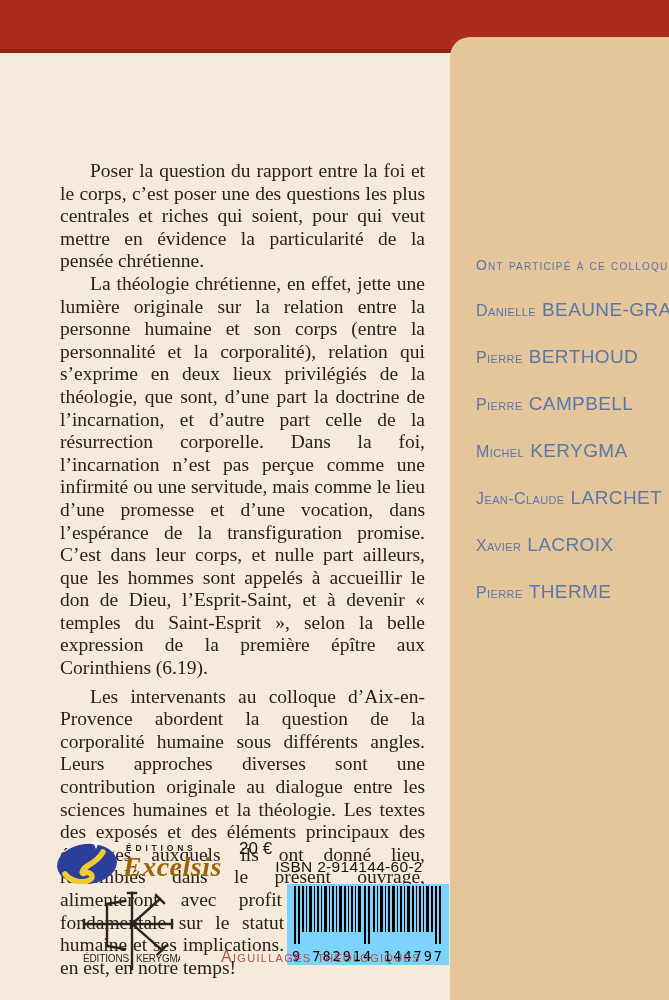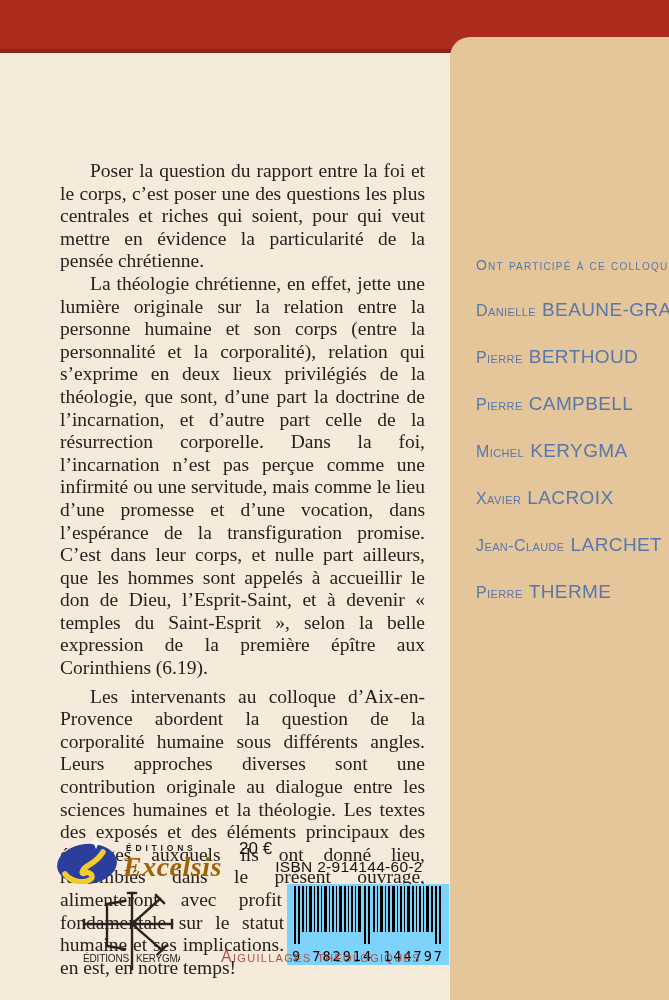--- a/index.html
+++ b/index.html
@@ -108,24 +108,24 @@
       <li>
         <span class="first">Pierre</span><span class="last">BERTHOUD</span>
       </li>
       <li>
         <span class="first">Pierre</span><span class="last">CAMPBELL</span>
       </li>
       <li>
         <span class="first">Michel</span><span class="last">KERYGMA</span>
       </li>
       <li>
+        <span class="first">Jean-Claude</span><span class="last">LARCHET</span>
+      </li>
+      <li>
         <span class="first">Xavier</span><span class="last">LACROIX</span>
-      </li>
-      <li>
-        <span class="first">Jean-Claude</span><span class="last">LARCHET</span>
       </li>
       <li>
         <span class="first">Pierre</span><span class="last">THERME</span>
       </li>
     </ul>
   </aside>
 
   <main class="synopsis">
     <p>Poser la question du rapport entre la foi et le corps, c’est poser une des questions les plus centrales et riches qui soient, pour qui veut mettre en évidence la particularité de la pensée chrétienne.</p>
     <p>La théologie chrétienne, en effet, jette une lumière originale sur la relation entre la personne humaine et son corps (entre la personnalité et la corporalité), relation qui s’exprime en deux lieux privilégiés de la théologie, que sont, d’une part la doctrine de l’incarnation, et d’autre part celle de la résurrection corporelle. Dans la foi, l’incarnation n’est pas perçue comme une infirmité ou une servitude, mais comme le lieu d’une promesse et d’une vocation, dans l’espérance de la transfiguration promise. C’est dans leur corps, et nulle part ailleurs, que les hommes sont appelés à accueillir le don de Dieu, l’Esprit-Saint, et à devenir « temples du Saint-Esprit », selon la belle expression de la première épître aux Corinthiens (6.19).</p>

